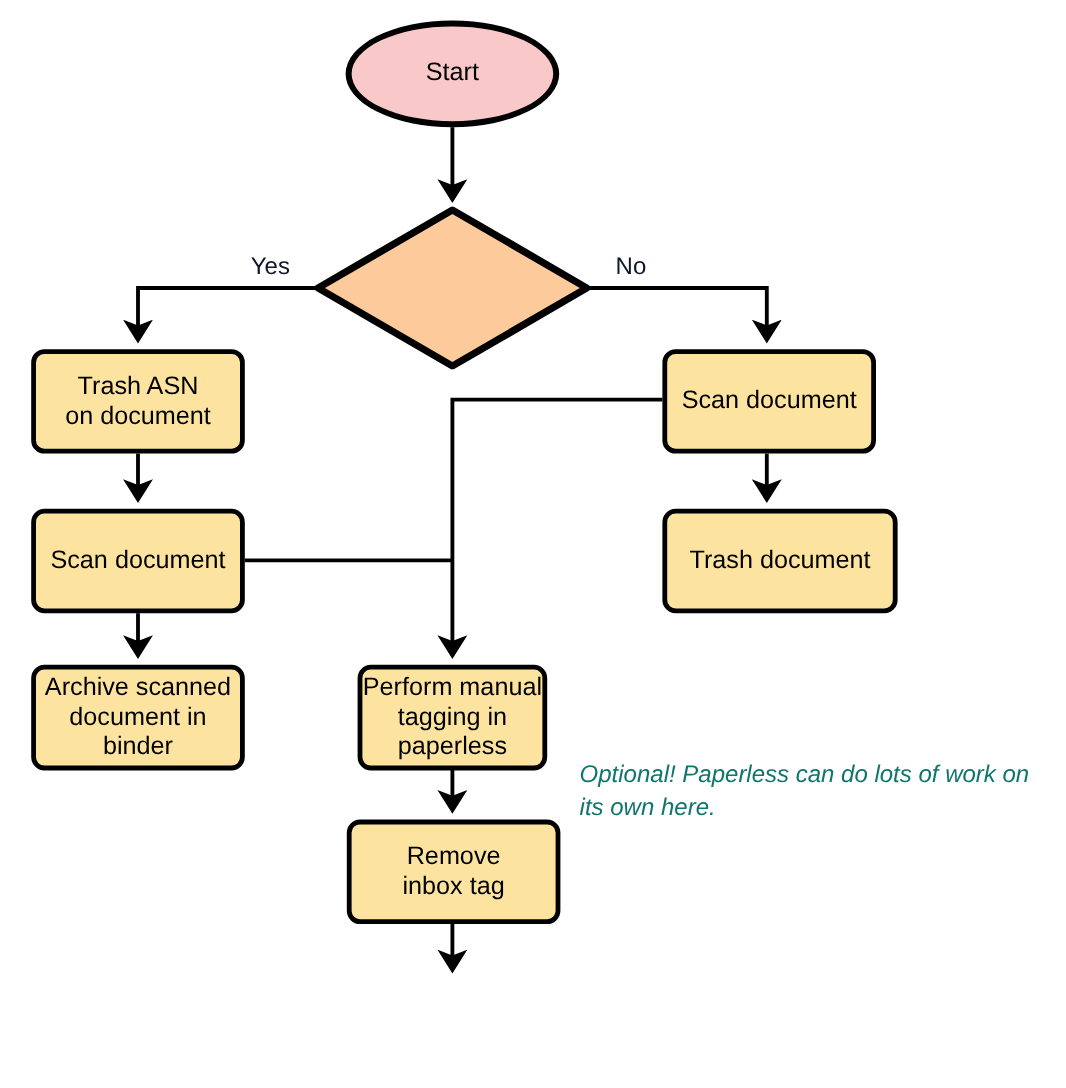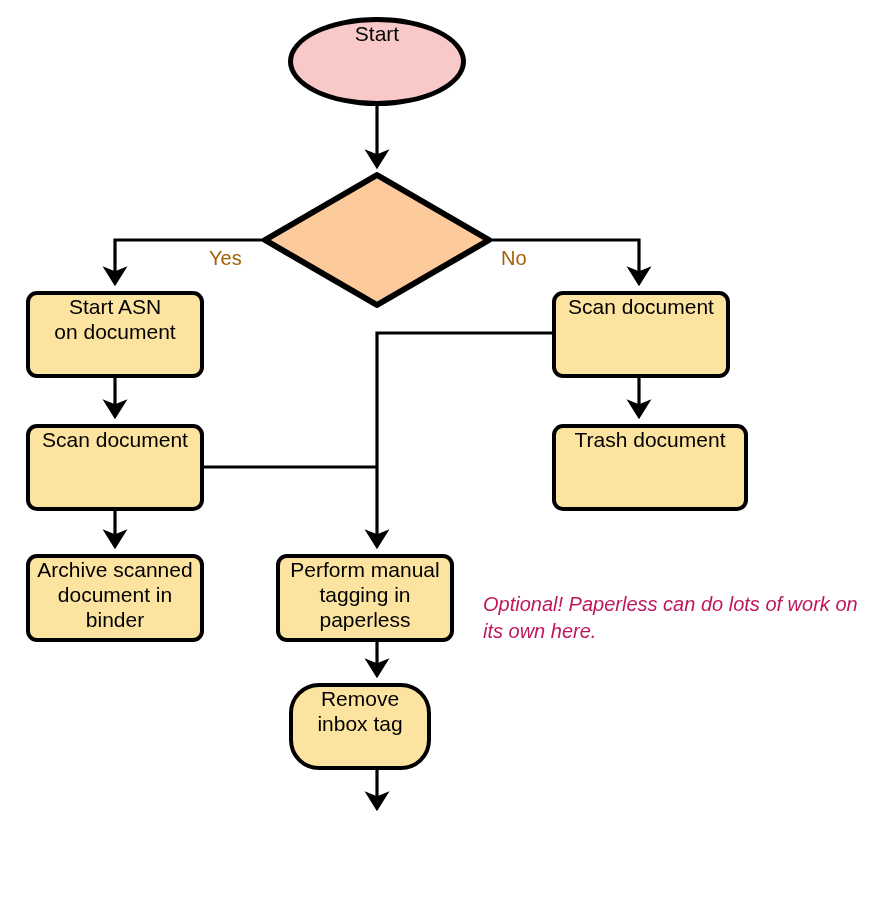--- a/index.html
+++ b/index.html
@@ -26,21 +26,21 @@
     left: 0;
     top: 0;
     width: 888px;
     height: 907px;
     pointer-events: none;
   }
   .node {
     position: absolute;
     box-sizing: border-box;
     display: flex;
-    align-items: flex-start;
+    align-items: center;
     justify-content: center;
     text-align: center;
     color: #000000;
     line-height: 1.18;
     white-space: pre-line;
   }
   .node-process {
     border: 4px solid #000000;
     border-radius: 11px;
     background: #fce4a0;
@@ -64,31 +64,31 @@
     height: 100%;
   }
   .decision-label {
     position: relative;
     z-index: 2;
     width: 100%;
   }
   .edge-label {
     position: absolute;
     font-size: 20px;
-    color: #a16207;
+    color: #0f172a;
     white-space: nowrap;
-    margin-top: 36px;
   }
   .annotation {
     position: absolute;
     font-size: 20px;
     font-style: italic;
-    color: #be185d;
+    color: #0f766e;
     line-height: 1.35;
     white-space: pre-line;
+    margin-top: 42px;
   }
 </style>
 </head>
 <body>
 
 <div id="flow-root">
 
   <svg id="edge-layer" viewBox="0 0 888 907" width="888" height="907" xmlns="http://www.w3.org/2000/svg">
     <defs>
       <marker id="arrowhead" markerWidth="9" markerHeight="9" refX="5.2" refY="4.5" orient="auto" markerUnits="strokeWidth">
@@ -122,24 +122,24 @@
   </div>
 
   <div class="node node-decision" style="left:262px; top:172px; width:230px; height:136px;">
     <svg class="decision-shape" viewBox="0 0 230 136" preserveAspectRatio="none" xmlns="http://www.w3.org/2000/svg">
       <polygon points="115,3 227,68 115,133 3,68" fill="#fcca9b" stroke="#000000" stroke-width="6" stroke-linejoin="round" vector-effect="non-scaling-stroke"></polygon>
     </svg>
   </div>
 
   <div class="edge-label" style="left:209px; top:211px;">Yes</div>
 
-  <div class="edge-label" style="left:501px; top:211px;">No</div>
+  <div class="edge-label" style="left:513px; top:211px;">No</div>
 
   <div class="node node-process" style="left:26px; top:291px; width:178px; height:87px;">
-    <span>Start ASN
+    <span>Trash ASN
 on document</span>
   </div>
 
   <div class="node node-process" style="left:26px; top:424px; width:178px; height:87px;">
     <span>Scan document</span>
   </div>
 
   <div class="node node-process" style="left:26px; top:554px; width:178px; height:88px;">
     <span>Archive scanned
 document in
@@ -147,27 +147,27 @@
   </div>
 
   <div class="node node-process" style="left:552px; top:291px; width:178px; height:87px;">
     <span>Scan document</span>
   </div>
 
   <div class="node node-process" style="left:552px; top:424px; width:196px; height:87px;">
     <span>Trash document</span>
   </div>
 
-  <div class="node node-process" style="left:276px; top:554px; width:178px; height:88px;">
+  <div class="node node-process" style="left:298px; top:554px; width:158px; height:88px;">
     <span>Perform manual
 tagging in
 paperless</span>
   </div>
 
-  <div class="node node-process" style="left:289px; top:683px; width:142px; height:87px;border-radius:30px;">
+  <div class="node node-process" style="left:289px; top:683px; width:178px; height:87px;">
     <span>Remove
 inbox tag</span>
   </div>
 
 
   <div class="annotation" style="left:483px; top:591px; width:400px;">Optional! Paperless can do lots of work on
 its own here.</div>
 
 </div>
 

